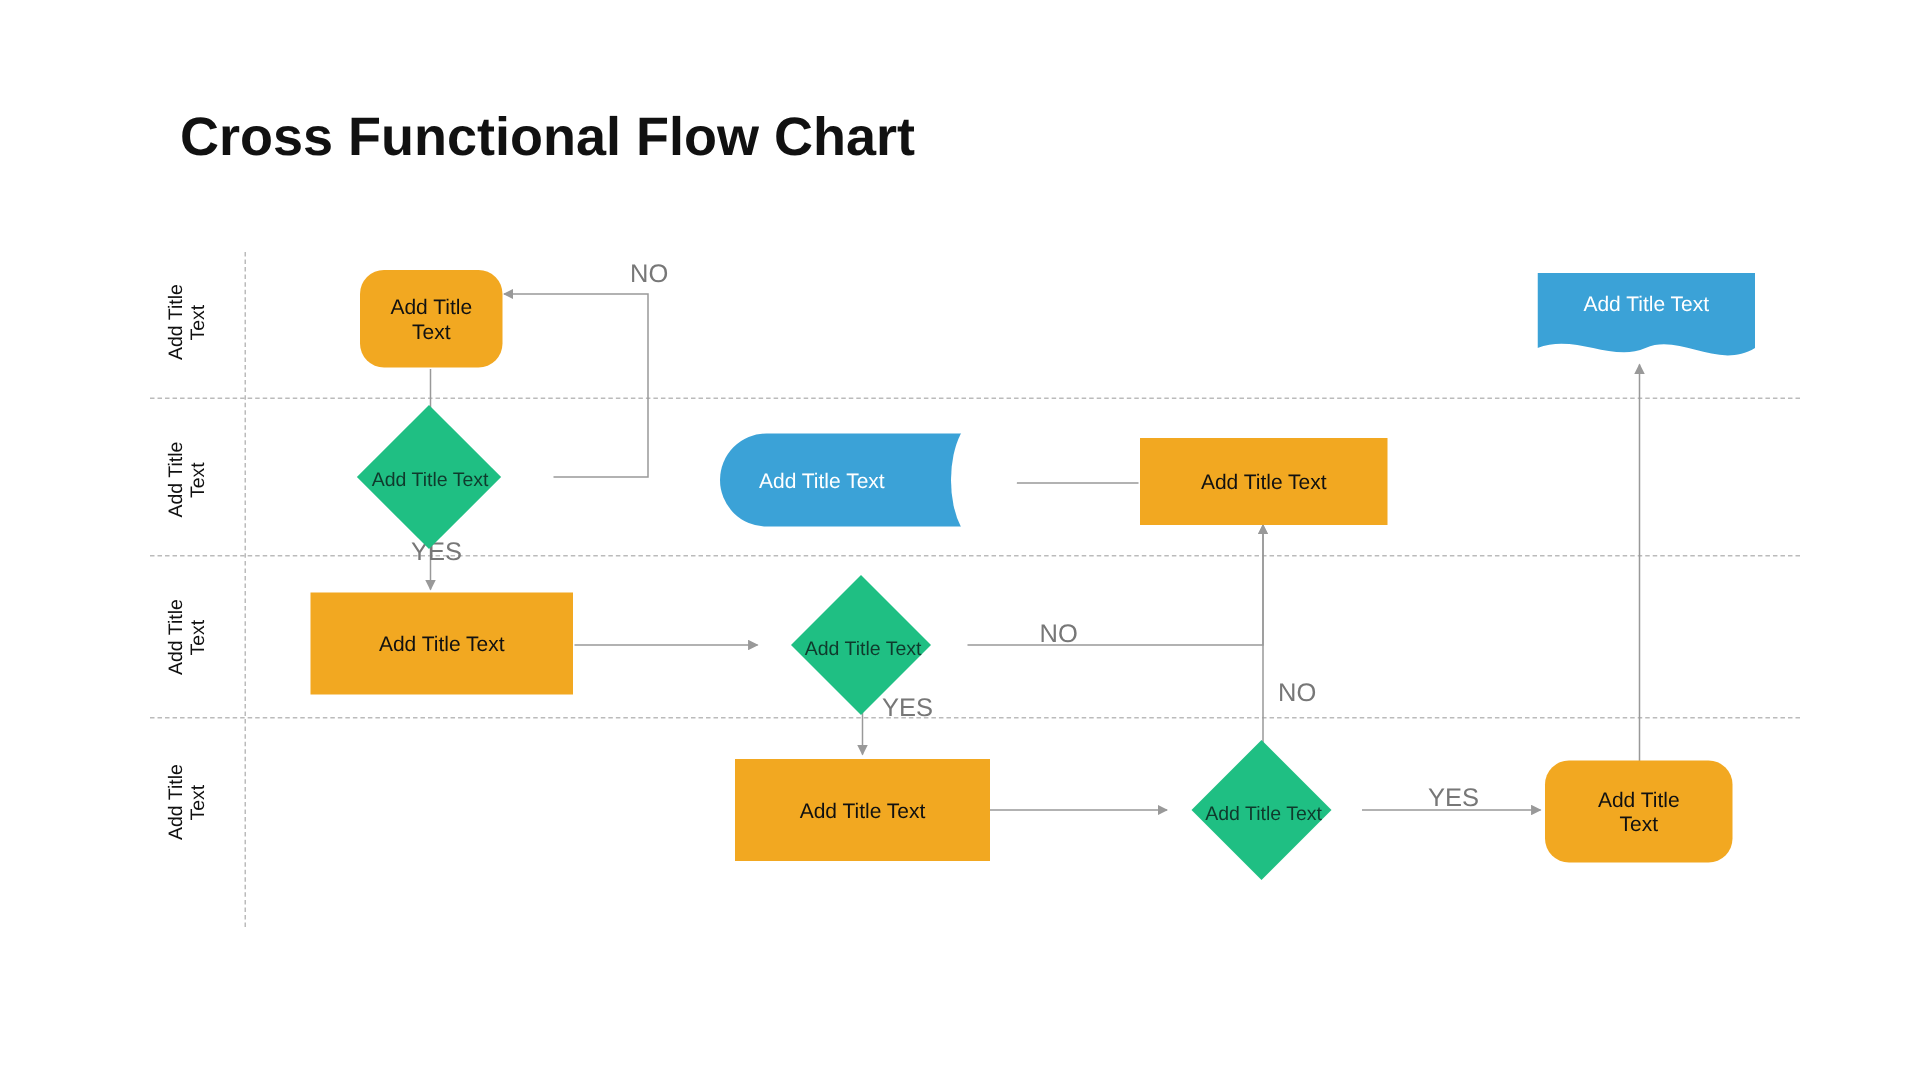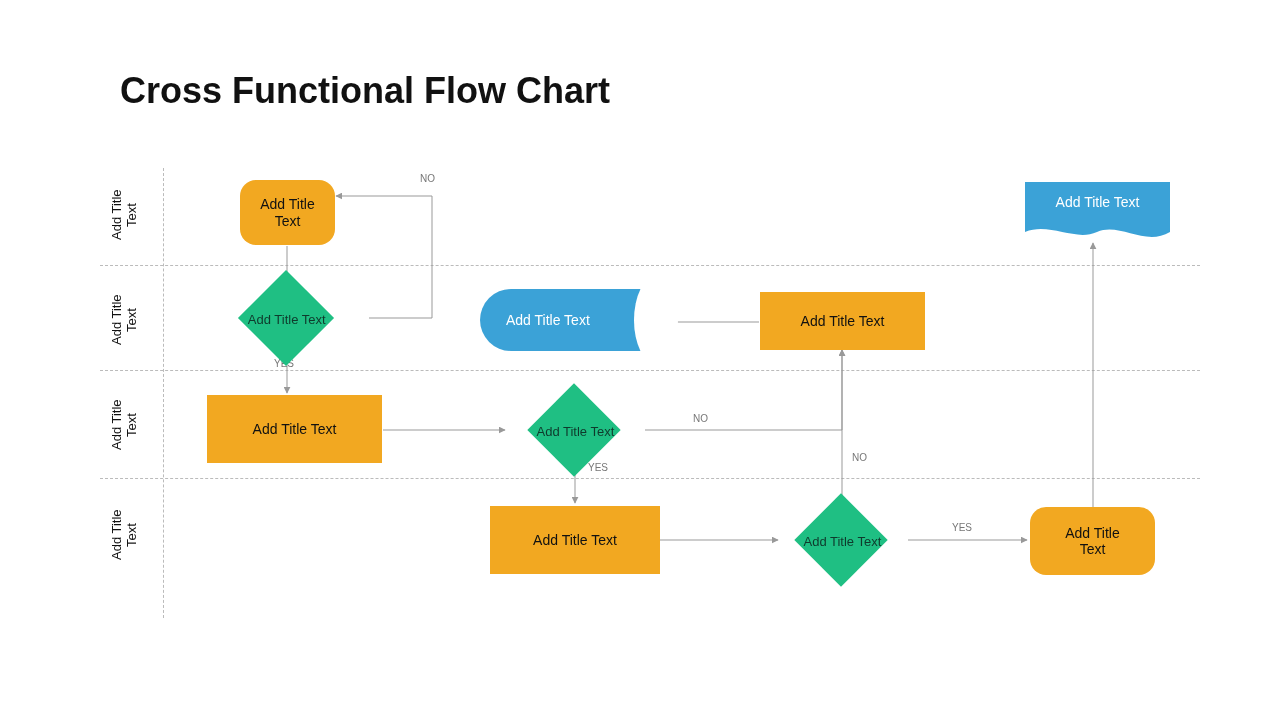--- a/index.html
+++ b/index.html
@@ -15,21 +15,21 @@
   .box { position: absolute; display: flex; align-items: center; justify-content: center;
          font-size: 14px; color: #111; text-align: center; padding: 6px 10px; box-sizing: border-box; }
   .orange { background: #f2a821; }
   .orange-rounded { background: #f2a821; border-radius: 16px; }
   .blue-delay { background: #3ba2d7; color: #fff; border-top-left-radius: 40px; border-bottom-left-radius: 40px; }
   .blue-delay::after { content: ""; position: absolute; right: -18px; top: 50%; width: 44px; height: 140%; transform: translate(0,-50%); background: #fff; border-radius: 50%; }
 
   .diamond { position: absolute; transform: rotate(45deg); background: #1fbf83; }
   .diamond .txt { transform: rotate(-45deg); position: absolute; inset: 0; display: flex; align-items: center; justify-content: center; font-size: 13px; color: #0f3a2c; text-align: center; }
 
-  .edge-label { position: absolute; font-size: 10px; color: #777; }
+  .edge-label { position: absolute; font-size: 17px; color: #777; }
 
   .arrow { position: absolute; pointer-events: none; stroke: #999; fill: none; }
   .arrow-head { fill: #999; }
 </style>
 </head>
 <body>
 
 <div class="canvas">
 
   <div class="title">Cross Functional Flow Chart</div>

